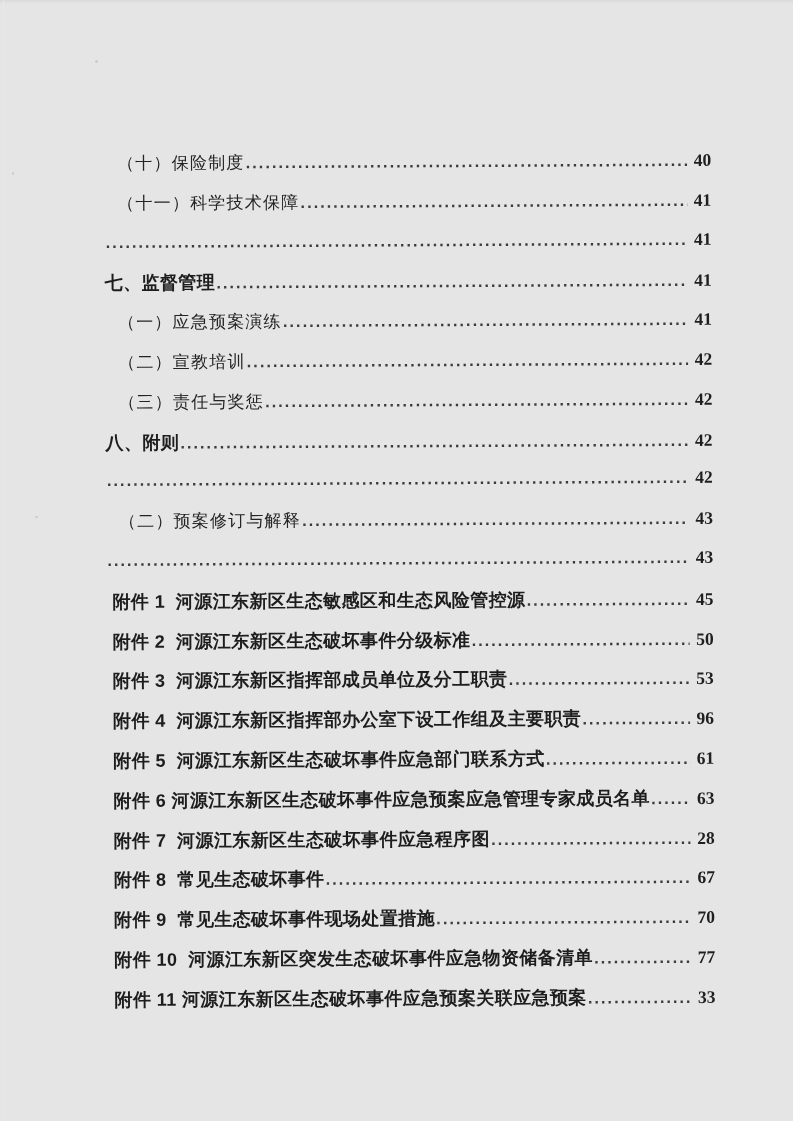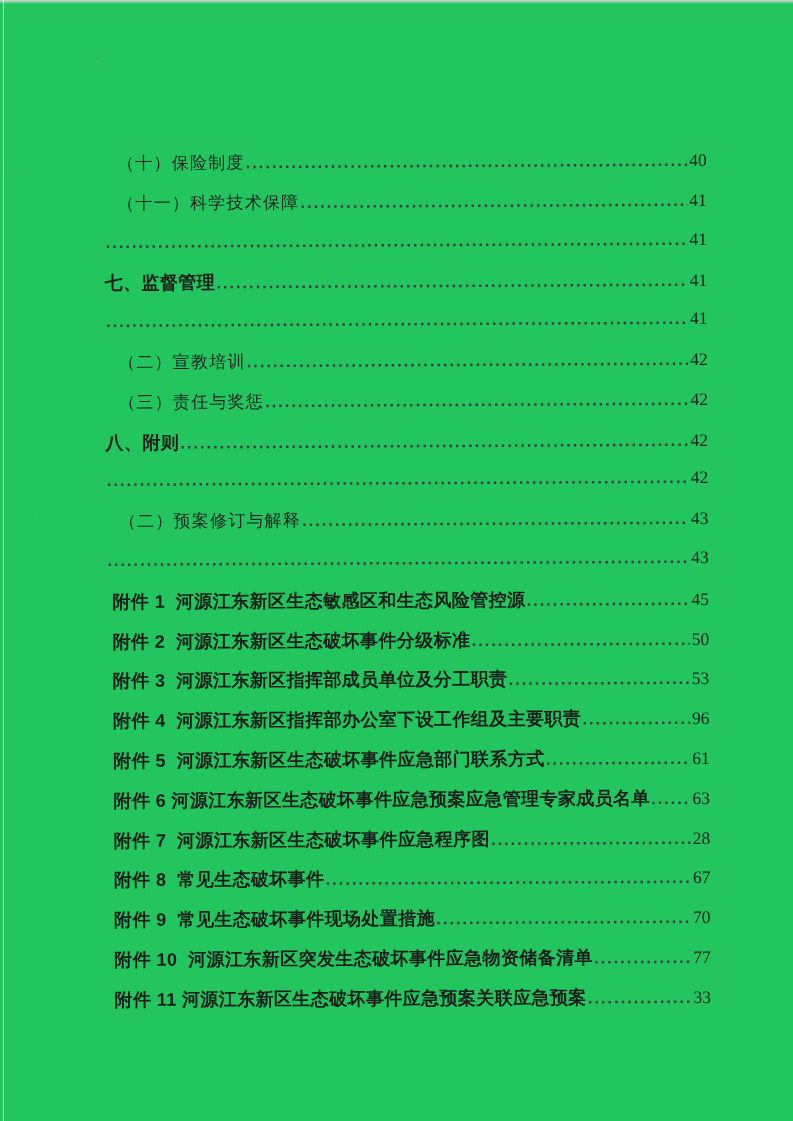--- a/index.html
+++ b/index.html
@@ -7,21 +7,21 @@
     padding: 0;
     width: 793px;
     height: 1121px;
     overflow: hidden;
     background: #ffffff;
   }
   .page {
     position: relative;
     width: 793px;
     height: 1121px;
-    background: #22c55e;
+    background: #e5e5e5;
     overflow: hidden;
   }
   
   .scan-edge-top {
     position: absolute;
     top: 0; left: 0;
     width: 100%; height: 4px;
     background: linear-gradient(to bottom, #d9d9d9, rgba(255,255,255,0));
   }
   .scan-edge-left {
@@ -93,20 +93,22 @@
   }
   .leader::after {
     content: "..........................................................................................................................................................................";
   }
   .page-num {
     flex-shrink: 0;
     font-family: "Liberation Serif", "DejaVu Serif", serif;
     font-size: 17.5px;
     color: #1f1f1f;
     min-width: 22px;
+    text-align: right;
+    font-weight: bold;
   }
 </style>
 </head>
 <body>
 
 <div class="page">
   <div class="scan-edge-top"></div>
   <div class="scan-edge-left"></div>
   <div class="speck s1"></div>
   <div class="speck s2"></div>
@@ -130,20 +132,21 @@
       <span class="page-num">41</span>
     </div>
 
     <div class="row chapter">
       <span class="label">七、监督管理</span>
       <span class="leader"></span>
       <span class="page-num">41</span>
     </div>
 
     <div class="row sub">
+      <span class="label">（一）应急预案演练</span>
       <span class="leader"></span>
       <span class="page-num">41</span>
     </div>
 
     <div class="row sub">
       <span class="label">（二）宣教培训</span>
       <span class="leader"></span>
       <span class="page-num">42</span>
     </div>
 

